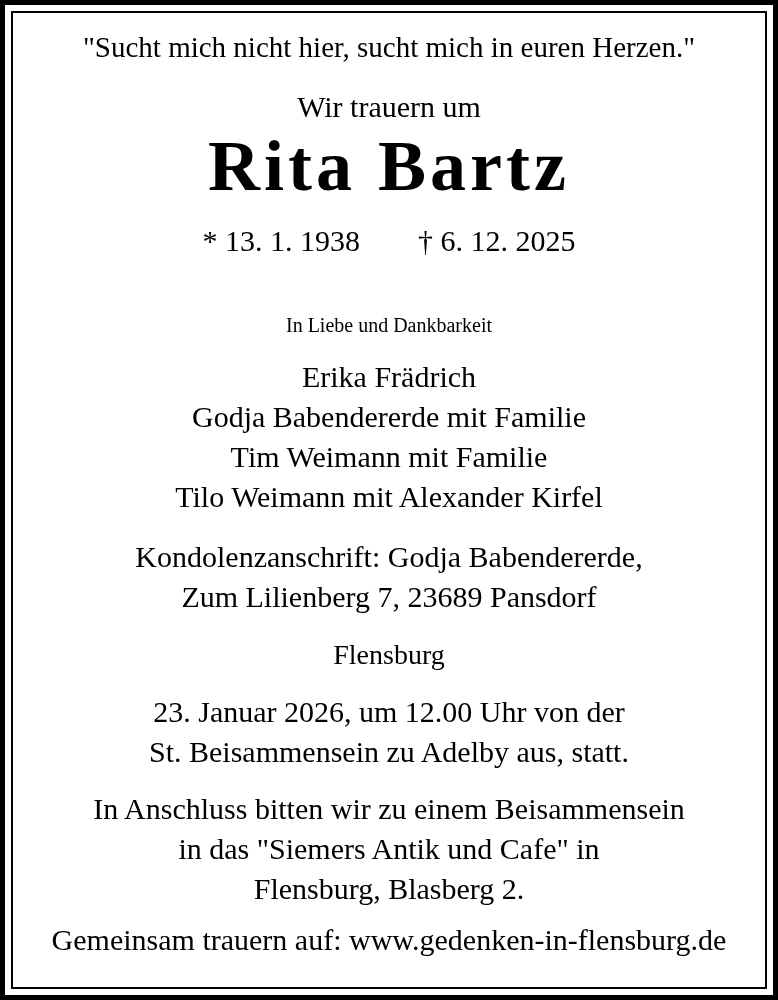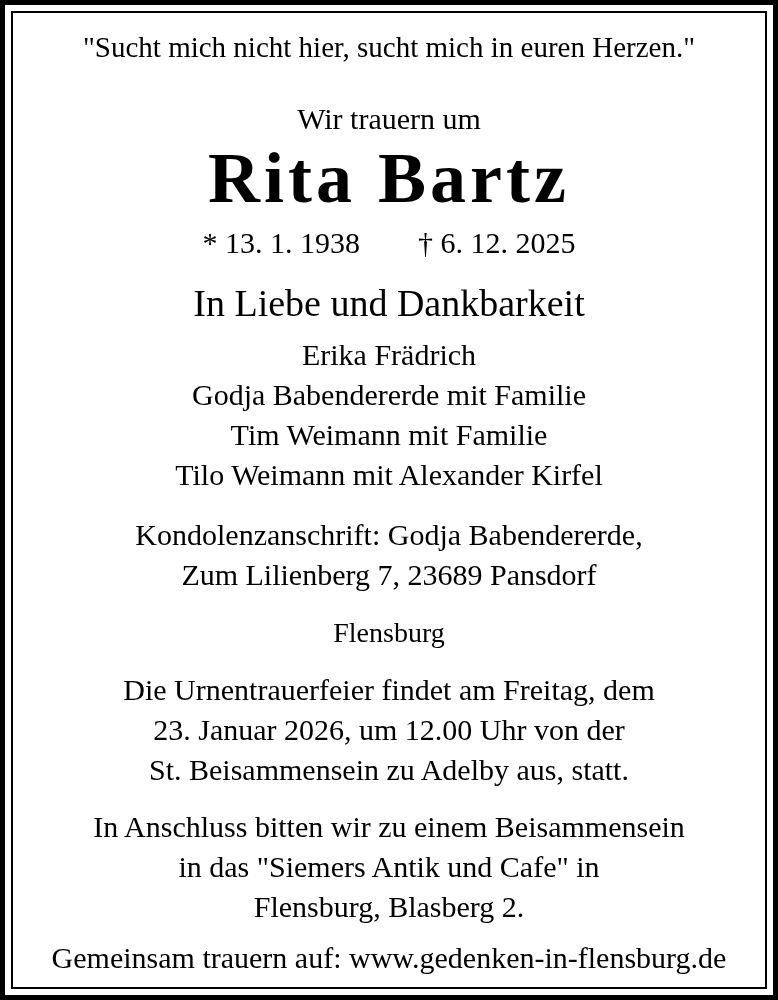--- a/index.html
+++ b/index.html
@@ -31,44 +31,44 @@
     padding-top: 14px;
   }
   .quote {
     font-size: 29px;
     line-height: 40px;
     white-space: nowrap;
   }
   .intro {
     font-size: 30px;
     line-height: 40px;
-    margin-top: 32px;
+    margin-top: 20px;
   }
   .deceased {
     font-size: 72px;
     line-height: 74px;
     font-weight: bold;
     letter-spacing: 4px;
     margin-top: 2px;
     white-space: nowrap;
     text-align: center;
   }
   .dates {
     font-size: 30px;
     line-height: 40px;
-    margin-top: 8px;
+    margin-top: 18px;
     display: flex;
     justify-content: center;
     gap: 58px;
     white-space: nowrap;
   }
   .dedication {
-    font-size: 38px;
+    font-size: 20px;
     line-height: 40px;
-    margin-top: 20px;
+    margin-top: 44px;
   }
   .mourners {
     font-size: 30px;
     line-height: 40px;
     font-weight: normal;
     margin-top: 12px;
   }
   .para {
     font-size: 30px;
     line-height: 40px;
@@ -114,21 +114,20 @@
     </div>
 
     <div class="para condolence">
       <div>Kondolenzanschrift: Godja Babendererde,</div>
       <div>Zum Lilienberg 7, 23689 Pansdorf</div>
     </div>
 
     <div class="city">Flensburg</div>
 
     <div class="para ceremony">
-      <div>Die Urnentrauerfeier findet am Freitag, dem</div>
       <div>23. Januar 2026, um 12.00 Uhr von der</div>
       <div>St. Beisammensein zu Adelby aus, statt.</div>
     </div>
 
     <div class="para gathering">
       <div>In Anschluss bitten wir zu einem Beisammensein</div>
       <div>in das "Siemers Antik und Cafe" in</div>
       <div>Flensburg, Blasberg 2.</div>
     </div>
 

